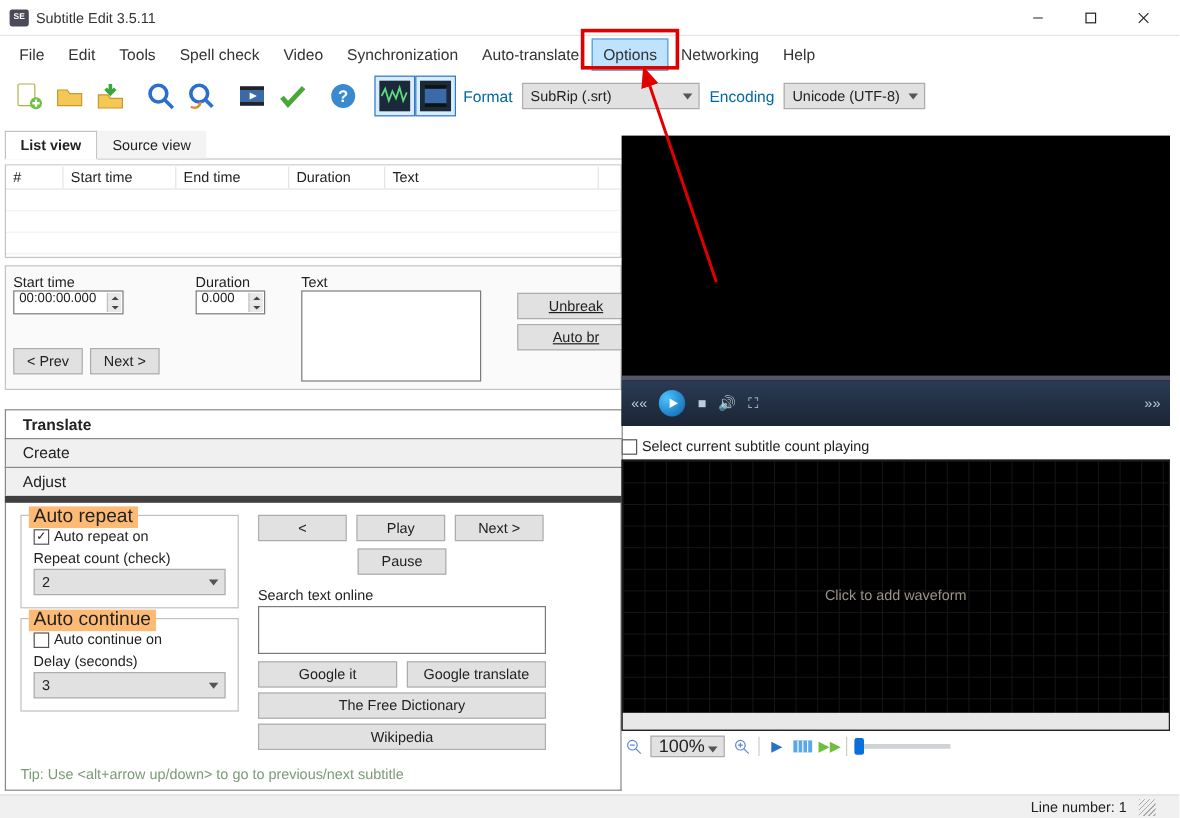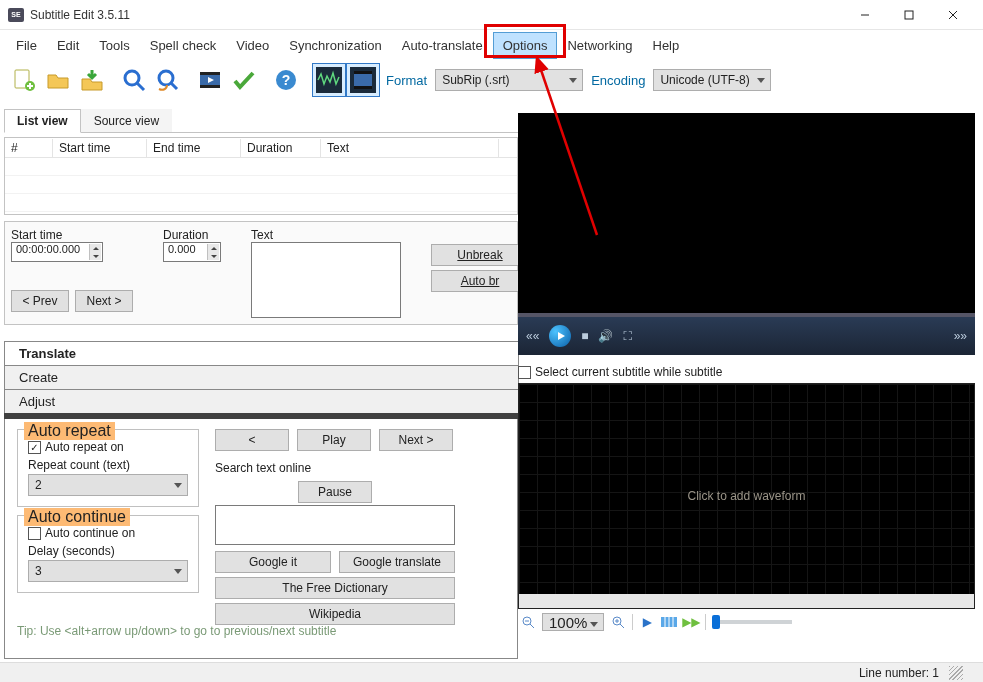--- a/index.html
+++ b/index.html
@@ -55,21 +55,21 @@
   .btn.wide{min-width:98px;}
   
   .ttabs { display:flex; border-bottom:6px solid #404040; margin-top:16px;flex-direction:column; }
   .ttab { padding:4px 14px; border:1px solid #888; border-bottom:none; margin-right:-1px; font-size:13px; background:#f0f0f0; }
   .ttab.active { background:#fff; font-weight:bold; margin-bottom:-1px; border-bottom:1px solid #fff;}
   .tpanel { border:1px solid #888; border-top:none; padding:10px 12px 6px 12px; height:240px; position:relative; }
   .fieldset { border:1px solid #c0c0c0; padding:8px 10px 10px 10px; position:relative; width:182px; margin-bottom:8px;}
   .fieldset .legend { position:absolute; top:-8px; left:6px; background:#fdba74; padding:0 4px; font-size:16px; }
   .chk { display:flex; align-items:center; gap:4px; font-size:12px; margin:2px 0; }
   .chk .box { width:13px; height:13px; border:1px solid #555; background:#fff; display:flex; align-items:center; justify-content:center; font-size:10px;}
-  .tip { color:#7a9a76; font-size:12px; position:absolute; bottom:20px; left:12px; }
+  .tip { color:#7a9a76; font-size:12px; position:absolute; bottom:6px; left:12px; }
   
   .video { background:#000; width:100%; height:242px; position:relative; margin-top:6px; }
   .vcontrols { position:absolute; bottom:0; left:0; right:0; height:38px; background:linear-gradient(#2a3b55,#1b2535); display:flex; align-items:center; padding:0 8px; gap:10px;}
   .vprog { position:absolute; bottom:38px; left:0; right:0; height:4px; background:#556; }
   .playbtn { width:22px;height:22px;border-radius:50%;background:radial-gradient(circle at 30% 30%,#4dc3ff,#0a5fa8);display:flex;align-items:center;justify-content:center;}
   .playbtn::before{content:'';border-left:7px solid #fff;border-top:4px solid transparent;border-bottom:4px solid transparent;margin-left:2px;}
   .vi { color:#bcd; font-size:12px;}
   
   .wavewrap { margin-top:10px; }
   .wavechk { display:flex; align-items:center; gap:4px; margin-bottom:4px; font-size:12px;}
@@ -270,43 +270,43 @@
     </div>
     <div class="tpanel">
       <div style="display:flex;gap:16px;">
         <div>
           <div class="fieldset">
             <div class="legend">Auto repeat</div>
             <div class="chk">
                 <div class="box">✓</div>
                 <span>Auto repeat on</span>
               </div>
-            <div style="margin-top:4px">Repeat count (text)</div>
+            <div style="margin-top:4px">Repeat count (check)</div>
             <div class="combo" style="min-width:98px;margin-top:2px">2</div>
           </div>
           <div class="fieldset">
             <div class="legend">Auto continue</div>
             <div class="chk">
                 <div class="box"></div>
                 <span>Auto continue on</span>
               </div>
             <div style="margin-top:4px">Delay (seconds)</div>
             <div class="combo" style="min-width:98px;margin-top:2px">3</div>
           </div>
         </div>
         <div style="flex:1">
           <div style="display:flex;gap:8px;">
             <div class="btn" style="min-width:74px">&lt;</div>
             <div class="btn" style="min-width:74px">Play</div>
             <div class="btn" style="min-width:74px">Next &gt;</div>
           </div>
-          <div style="margin-top:10px">Search text online</div>
           <div style="display:flex;gap:8px;margin-top:6px;justify-content:center;width:240px;">
             <div class="btn" style="min-width:74px">Pause</div>
           </div>
+          <div style="margin-top:10px">Search text online</div>
           <div style="border:1px solid #7a7a7a;background:#fff;height:40px;width:240px;margin-top:2px"></div>
           <div style="display:flex;gap:8px;margin-top:6px;width:240px;">
             <div class="btn" style="flex:1">Google it</div>
             <div class="btn" style="flex:1">Google translate</div>
           </div>
           <div class="btn" style="width:240px;margin-top:4px">The Free Dictionary</div>
           <div class="btn" style="width:240px;margin-top:4px">Wikipedia</div>
         </div>
       </div>
       <div class="tip">Tip: Use &lt;alt+arrow up/down&gt; to go to previous/next subtitle</div>
@@ -323,21 +323,21 @@
         <span class="vi">🔊</span>
         <span class="vi">⛶</span>
         <div style="flex:1"></div>
         <span class="vi">»»</span>
       </div>
     </div>
 
     <div class="wavewrap">
       <div class="wavechk">
         <div class="box" style="width:13px;height:13px;border:1px solid #555;background:#fff"></div>
-        <span>Select current subtitle while subtitle</span>
+        <span>Select current subtitle count playing</span>
       </div>
       <div class="wave">
         <span>Click to add waveform</span>
       </div>
       <div class="zoombar">
         <div class="zi">
             <svg width="14" height="14" viewBox="0 0 14 14">
               <circle cx="6" cy="6" r="4" fill="none" stroke="#5a8ac8"></circle>
               <line x1="9" y1="9" x2="13" y2="13" stroke="#5a8ac8"></line>
               <line x1="4" y1="6" x2="8" y2="6" stroke="#5a8ac8"></line>

